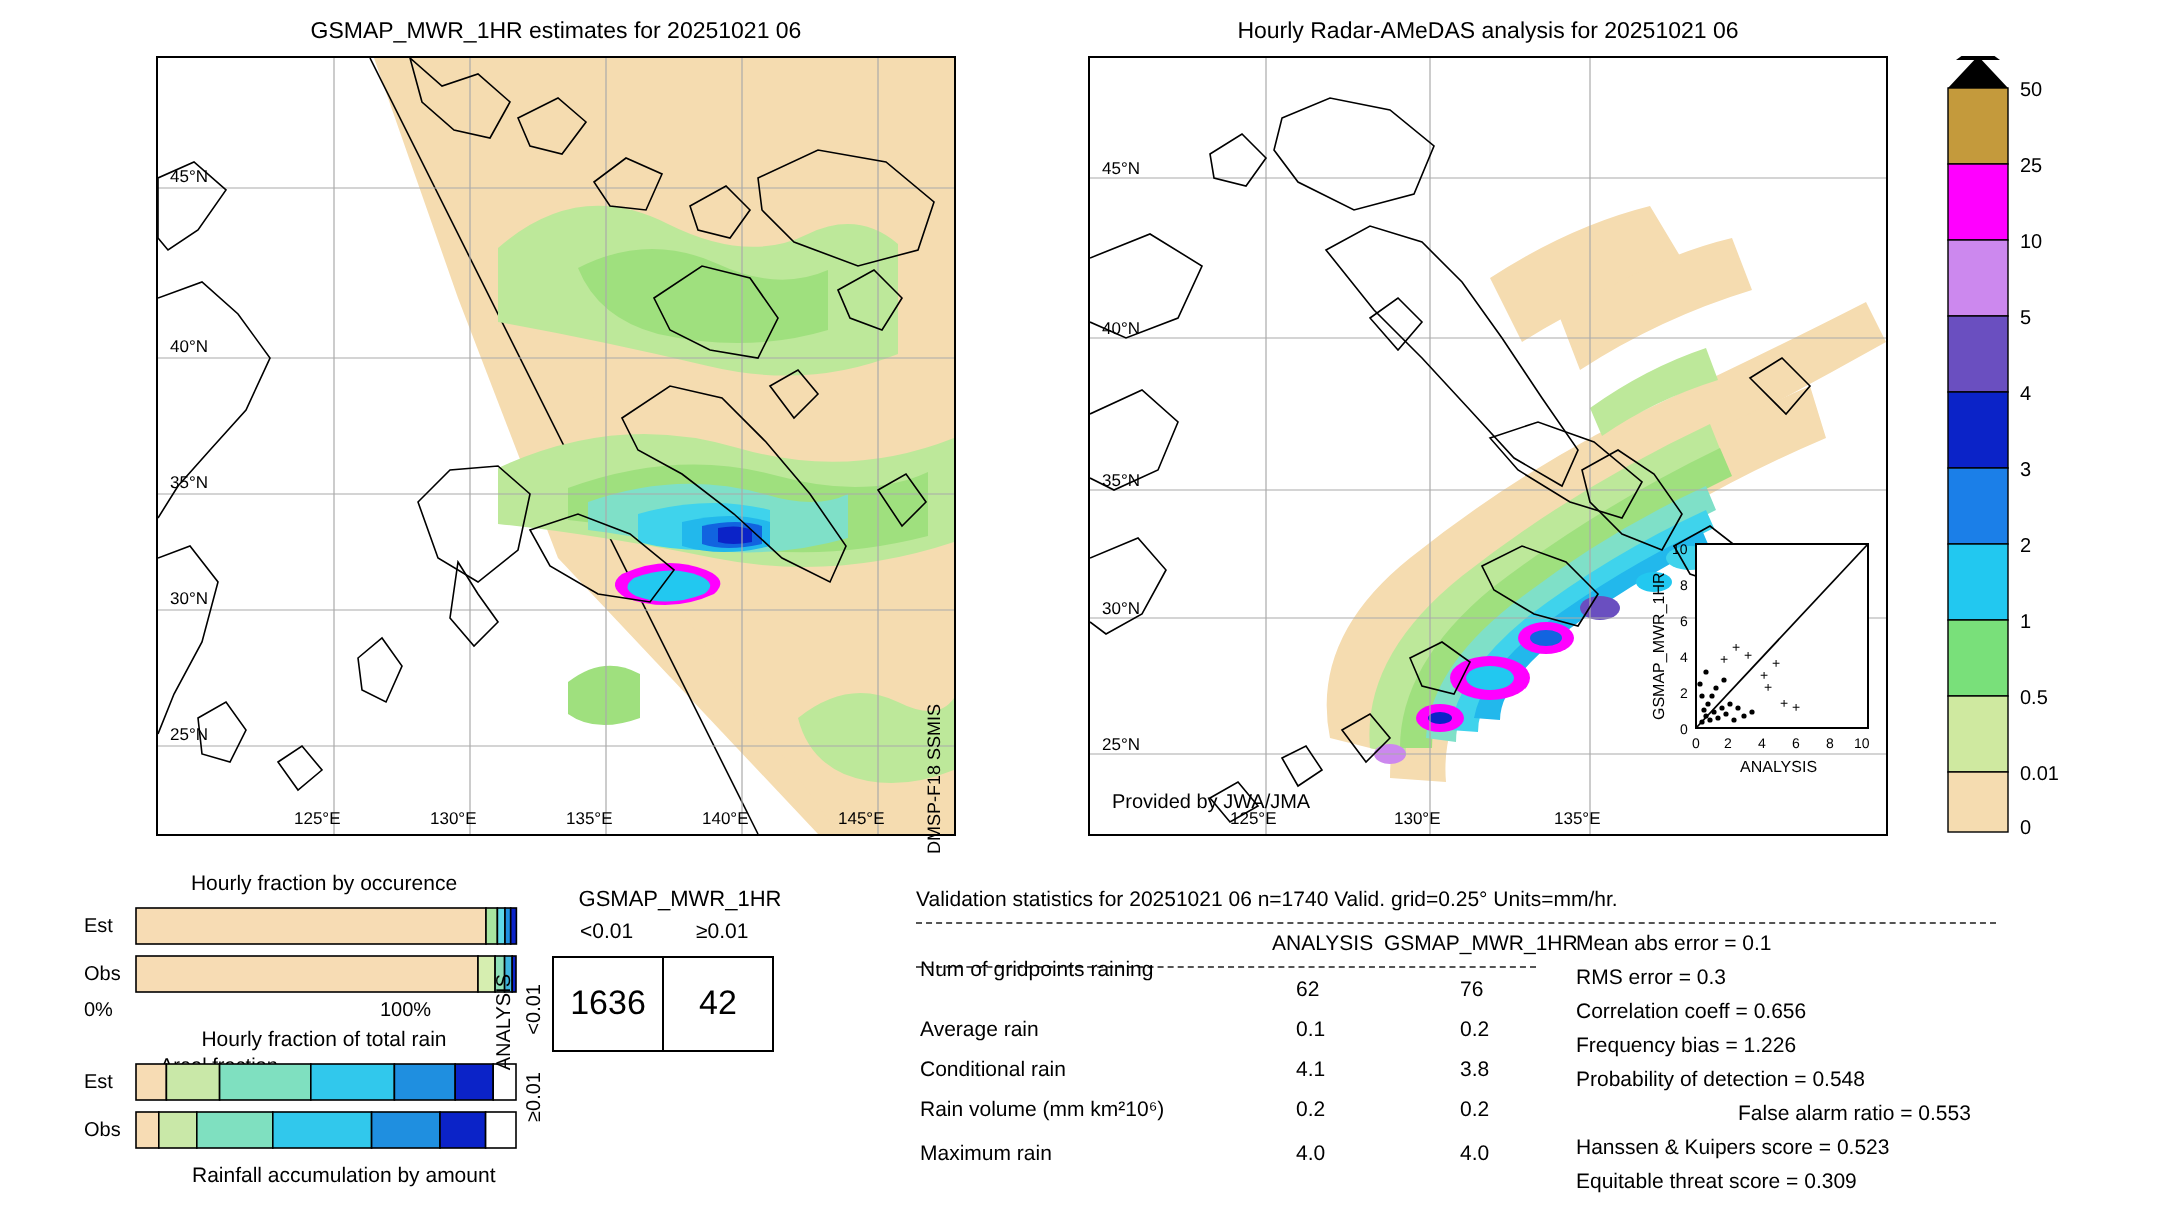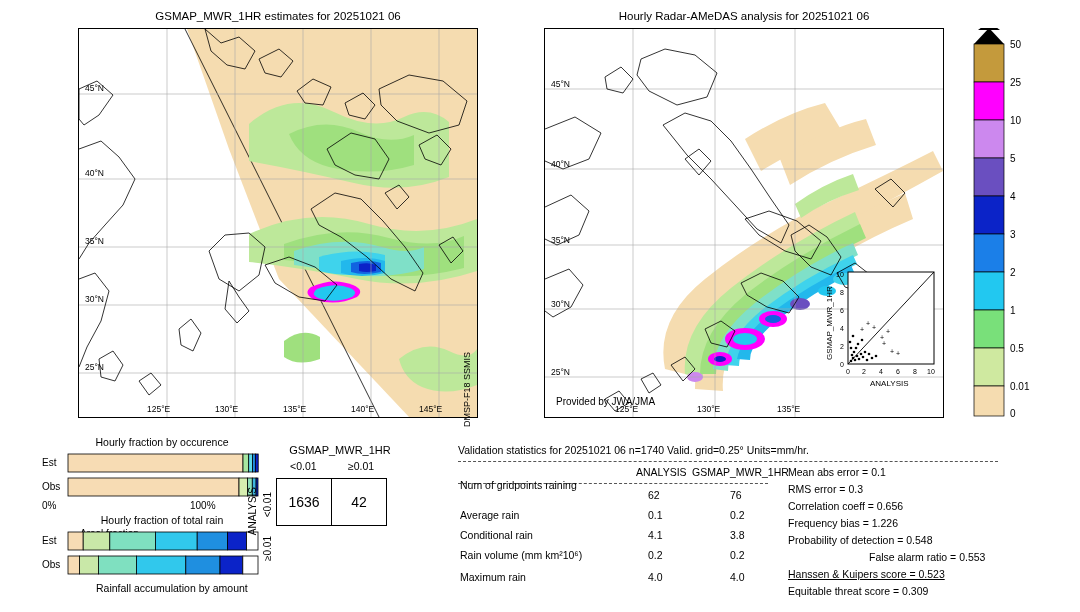--- a/index.html
+++ b/index.html
@@ -5,21 +5,21 @@
   html,body{margin:0;padding:0;}
   body{width:1080px;height:612px;background:#ffffff;font-family:"Liberation Sans",sans-serif;position:relative;overflow:hidden;}
   .abs{position:absolute;}
   .ttl{font-size:11.5px;color:#000;text-align:center;}
   .tiny{font-size:9px;}
   .mapbox{border:1px solid #000;background:#ffffff;box-sizing:border-box;}
   .axlab{font-size:8.5px;fill:#000;}
   svg{display:block;}
   .statline{font-size:10.5px;color:#000;white-space:nowrap;}
   table.ct{border-collapse:collapse;}
-  table.ct td{border:1px solid #000;width:52px;height:44px;text-align:center;font-size:14px;}
+  table.ct td{border:1px solid #000;width:52px;height:44px;text-align:center;font-size:17px;}
   .vline{border-top:1px dashed #555;height:0;}
 </style>
 </head>
 <body>
 
 <div class="abs ttl" style="left:78px;top:10px;width:400px;">GSMAP_MWR_1HR estimates for 20251021 06</div>
 
 <div class="abs mapbox" style="left:78px;top:28px;width:400px;height:390px;">
   <svg width="398" height="388" viewBox="0 0 398 388">
     <rect x="0" y="0" width="398" height="388" fill="#ffffff"></rect>
@@ -343,14 +343,14 @@
 <div class="abs statline" style="left:460px;top:571px;">Maximum rain</div>
 <div class="abs statline" style="left:648px;top:571px;">4.0</div>
 <div class="abs statline" style="left:730px;top:571px;">4.0</div>
 
 <div class="abs statline" style="left:788px;top:466px;text-align:right;">Mean abs error =  0.1</div>
 <div class="abs statline" style="left:788px;top:483px;">RMS error =  0.3</div>
 <div class="abs statline" style="left:788px;top:500px;">Correlation coeff =  0.656</div>
 <div class="abs statline" style="left:788px;top:517px;">Frequency bias =  1.226</div>
 <div class="abs statline" style="left:788px;top:534px;">Probability of detection =  0.548</div>
 <div class="abs statline" style="left:833px;top:551px;padding-left:36px;">False alarm ratio =  0.553</div>
-<div class="abs statline" style="left:788px;top:568px;text-decoration:underline;">Hanssen &amp; Kuipers score =  0.523</div>
+<div class="abs statline" style="left:788px;top:568px;">Hanssen &amp; Kuipers score =  0.523</div>
 <div class="abs statline" style="left:788px;top:585px;">Equitable threat score =  0.309</div>
 
 </body></html>

